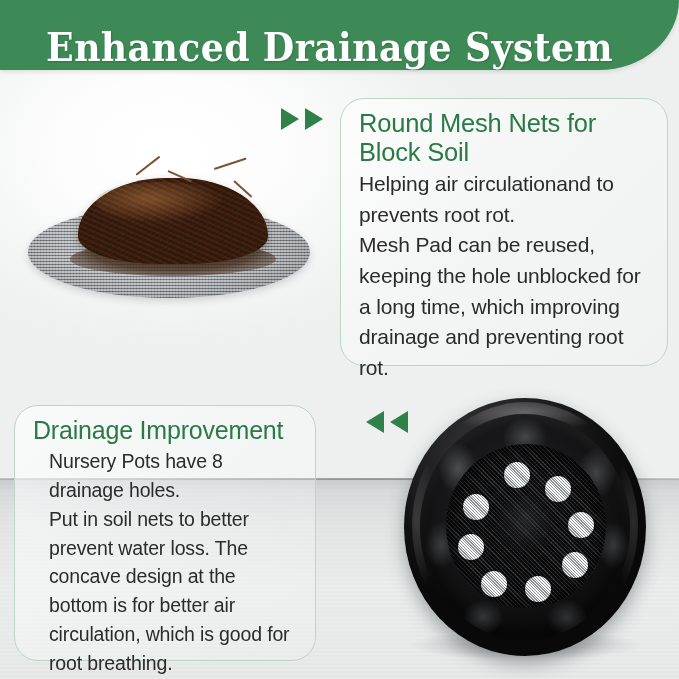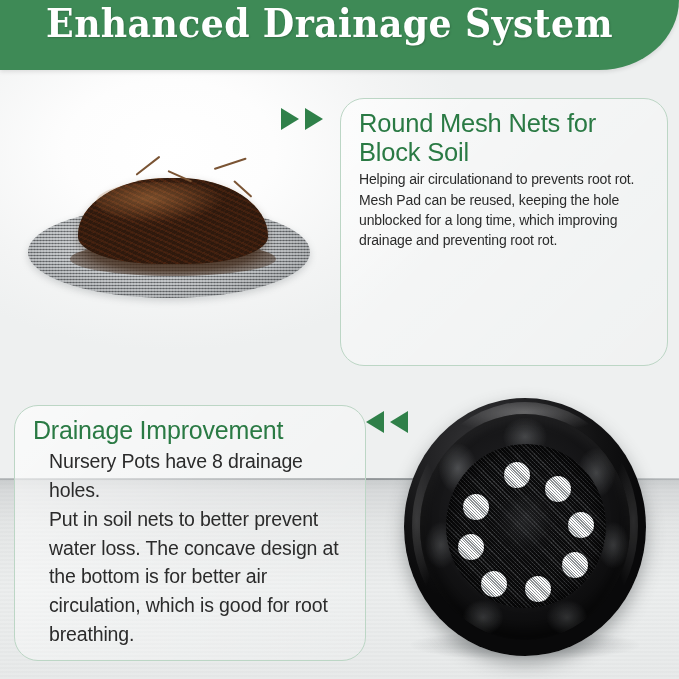--- a/index.html
+++ b/index.html
@@ -35,21 +35,21 @@
     position:absolute;left:0;top:479px;width:679px;height:200px;
     background:radial-gradient(ellipse 420px 130px at 540px 640px,rgba(255,255,255,.55) 0%,rgba(255,255,255,0) 70%);
   }
 
   
   .banner{
     position:absolute;left:0;top:0;width:679px;height:70px;
     background:#3e8a56;
     border-bottom-right-radius:80px 70px;
     box-shadow:0 2px 4px rgba(0,0,0,.10);
-    display:flex;align-items:flex-start;justify-content:center;
+    display:flex;align-items:flex-end;justify-content:center;
   }
   .banner-title{
     color:#ffffff;
     font-family:"DejaVu Serif","Liberation Serif",serif;
     font-weight:700;
     font-size:39px;
     letter-spacing:.4px;
     transform:scaleX(.93);
     text-shadow:1px 1px 2px rgba(0,0,0,.18);
     white-space:nowrap;
@@ -58,35 +58,35 @@
 
   
   .callout{
     position:absolute;
     border:1.4px solid #bcd6c5;
     border-radius:24px;
     background:linear-gradient(135deg,rgba(255,255,255,.66) 0%,rgba(255,255,255,.34) 45%,rgba(255,255,255,.12) 100%);
     box-sizing:border-box;
   }
   #callout-top{left:340px;top:98px;width:328px;height:268px;}
-  #callout-bottom{left:14px;top:405px;width:352px;height:256px;}
+  #callout-bottom{left:14px;top:405px;width:302px;height:256px;}
 
   .callout-inner{padding:10px 16px 0 18px;}
   .callout-heading{
     color:#2a7a44;
     font-size:25.5px;
     font-weight:400;
     line-height:1.12;
     margin:0 0 3px 0;
     letter-spacing:-.2px;
   }
   #callout-bottom .callout-heading{font-size:25px;}
   .callout-body{
     color:#2b2b2b;
-    font-size:14px;
+    font-size:21px;
     line-height:1.46;
     margin:0;
     letter-spacing:-.15px;
     white-space:pre-line;
   }
   #callout-bottom .callout-body{font-size:19.5px;line-height:1.48;margin-left:16px;}
 
   
   .arrows{position:absolute;display:flex;gap:6px;align-items:center;}
   #arrows-top{left:281px;top:108px;}

